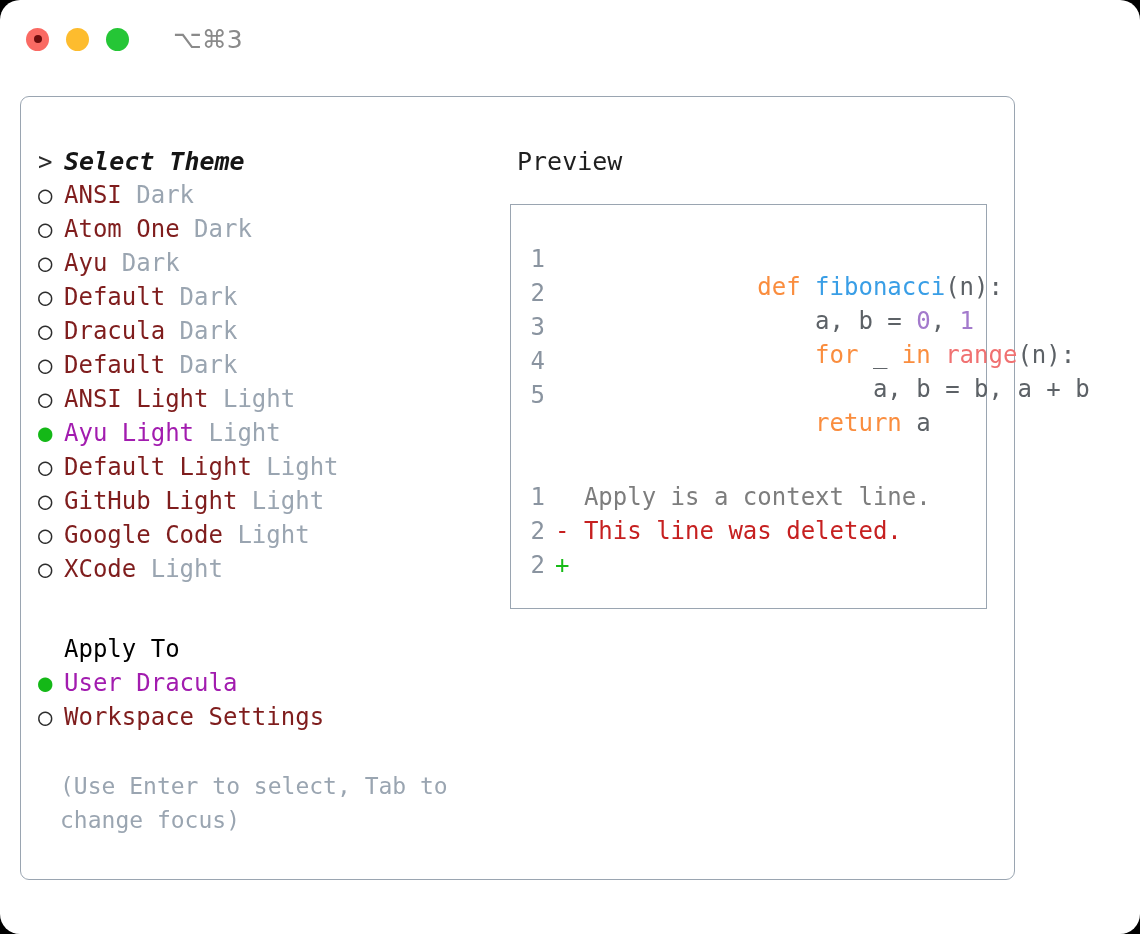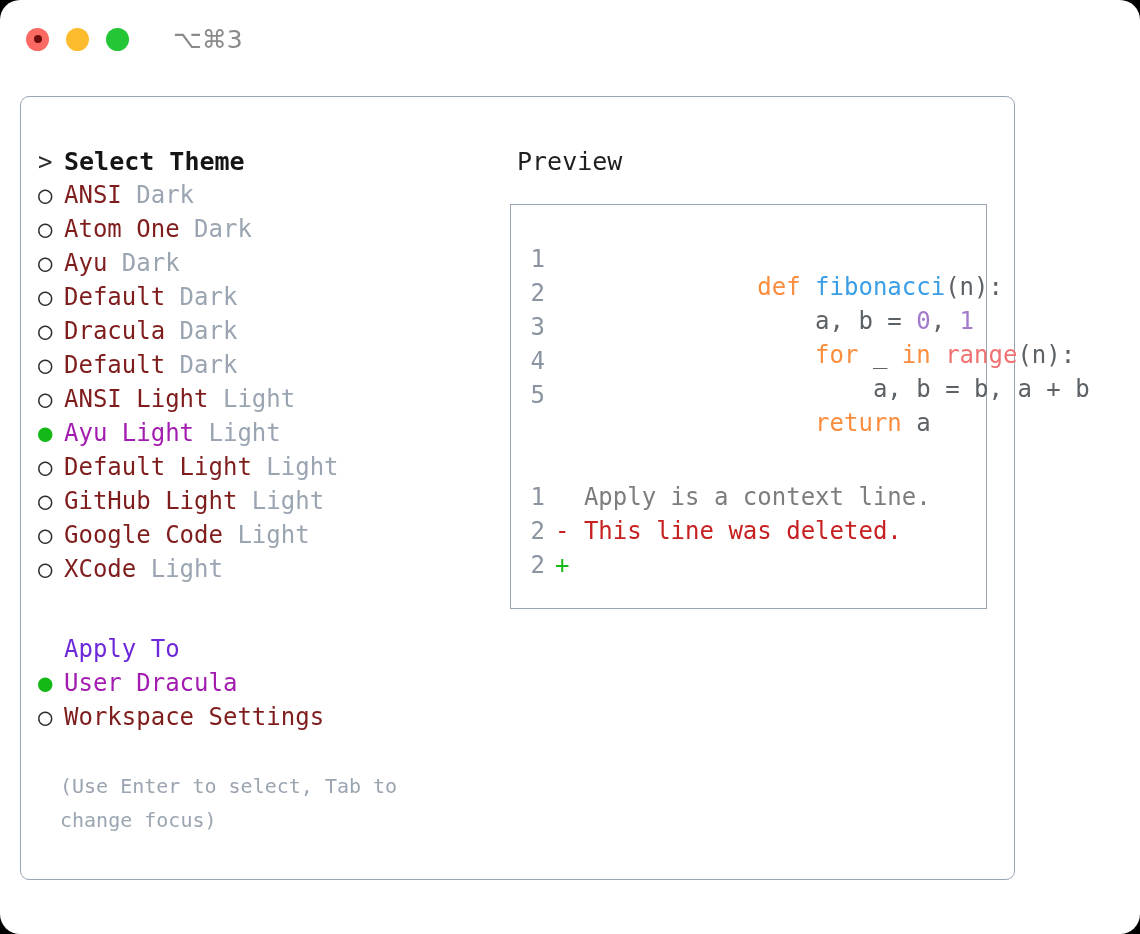--- a/index.html
+++ b/index.html
@@ -109,32 +109,33 @@
     color: #2c2c2c;
     font-size: 24px;
   }
   .marker.sel { color: #14b817; }
   .marker.blank { color: transparent; }
 
   .list-header {
     font-weight: bold;
     color: #151515;
     font-size: 25px;
+    font-style: italic;
   }
   .label { color: #7f1d1d; }
   .label.selected { color: #a21caf; }
   .variant { color: #9aa5b1; }
 
   .section-gap { height: 46px; }
-  .section-title { color: #6d28d9; }
+  .section-title { color: #000000; }
 
   .hint {
     margin-top: 32px;
     color: #9aa5b1;
-    font-size: 20px;
+    font-size: 23px;
     line-height: 34px;
     width: 420px;
     padding-left: 22px;
     box-sizing: border-box;
   }
 
   
   .right-col {
     flex: 1;
     padding: 50px 0 0 0;

